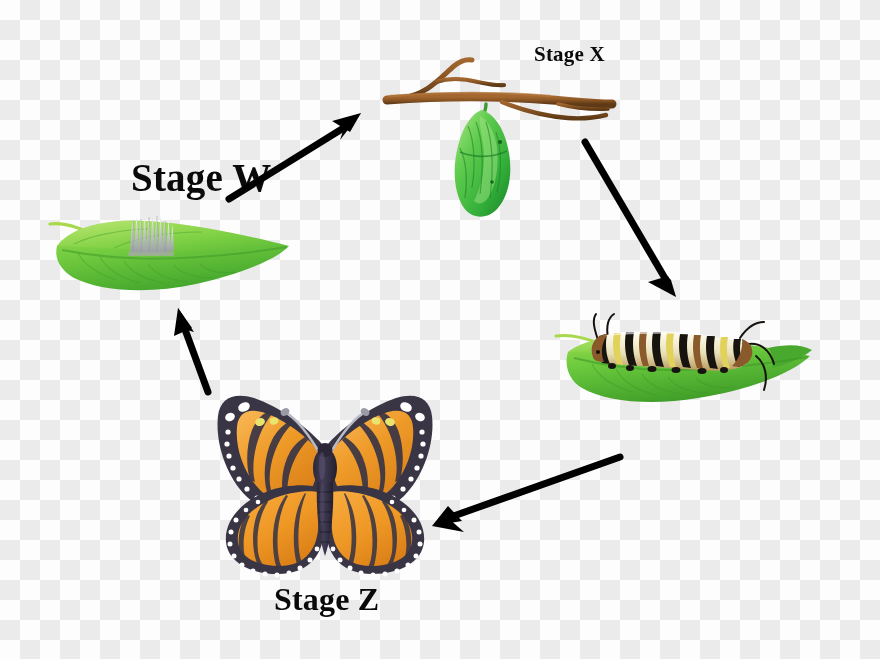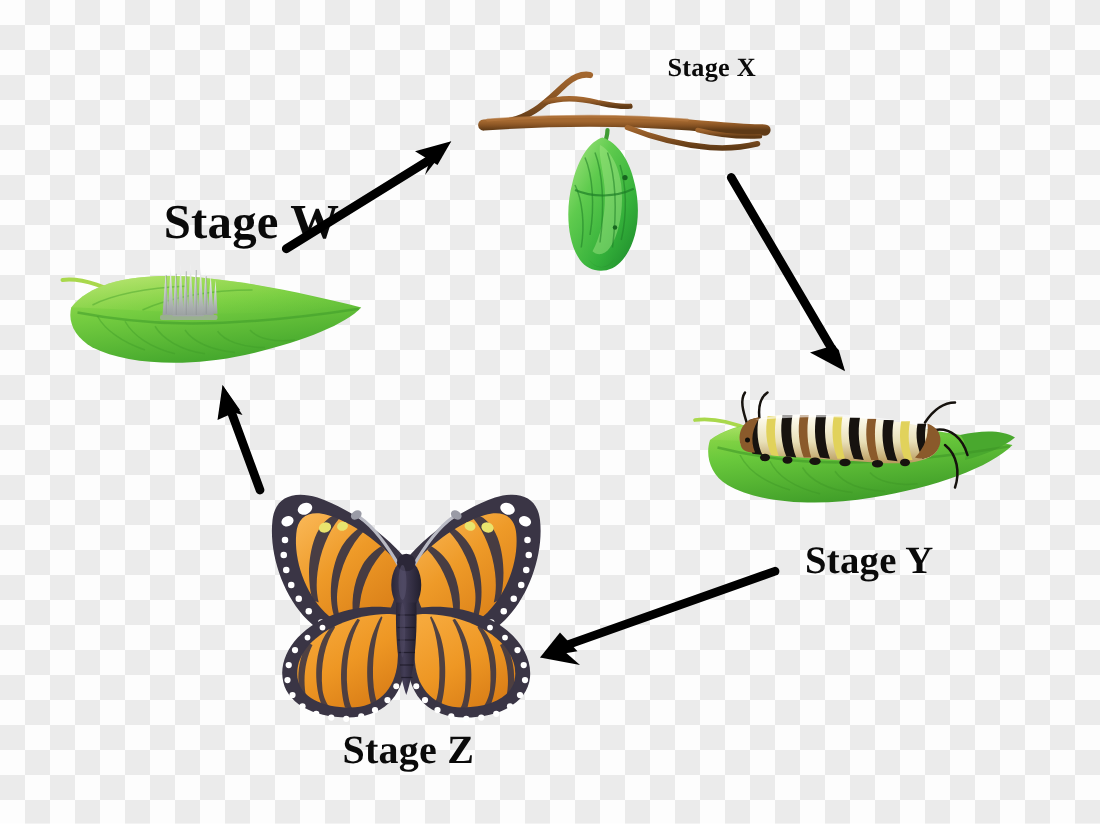--- a/index.html
+++ b/index.html
@@ -264,21 +264,20 @@
           <ellipse cx="124" cy="58" rx="4.5" ry="3"></ellipse>
           <ellipse cx="150" cy="59" rx="4.5" ry="3"></ellipse>
           <ellipse cx="172" cy="58" rx="4" ry="3"></ellipse>
         </g>
 
         <path d="M52 24 C80 16, 130 18, 176 26 C150 22, 96 20, 52 24 Z" fill="#FFFFFF" opacity="0.6"></path>
       </g>
     </svg>
   </div>
 
-  <div class="stage-label" style="left:644px; top:432px; font-size:31px;">Stage Y</div>
 
   <div class="arrow" style="left:420px; top:448px; width:210px; height:92px;">
     <svg width="210" height="92" viewBox="0 0 210 92">
       <line x1="200" y1="9" x2="28" y2="70" stroke="#000" stroke-width="7" stroke-linecap="round"></line>
       <path d="M12 78 L42 73 L28 58 Z" fill="#000"></path>
       <path d="M12 78 L44 84 L28 70 Z" fill="#000"></path>
     </svg>
   </div>
 
   <div class="art" style="left:206px; top:392px; width:238px; height:188px;">

